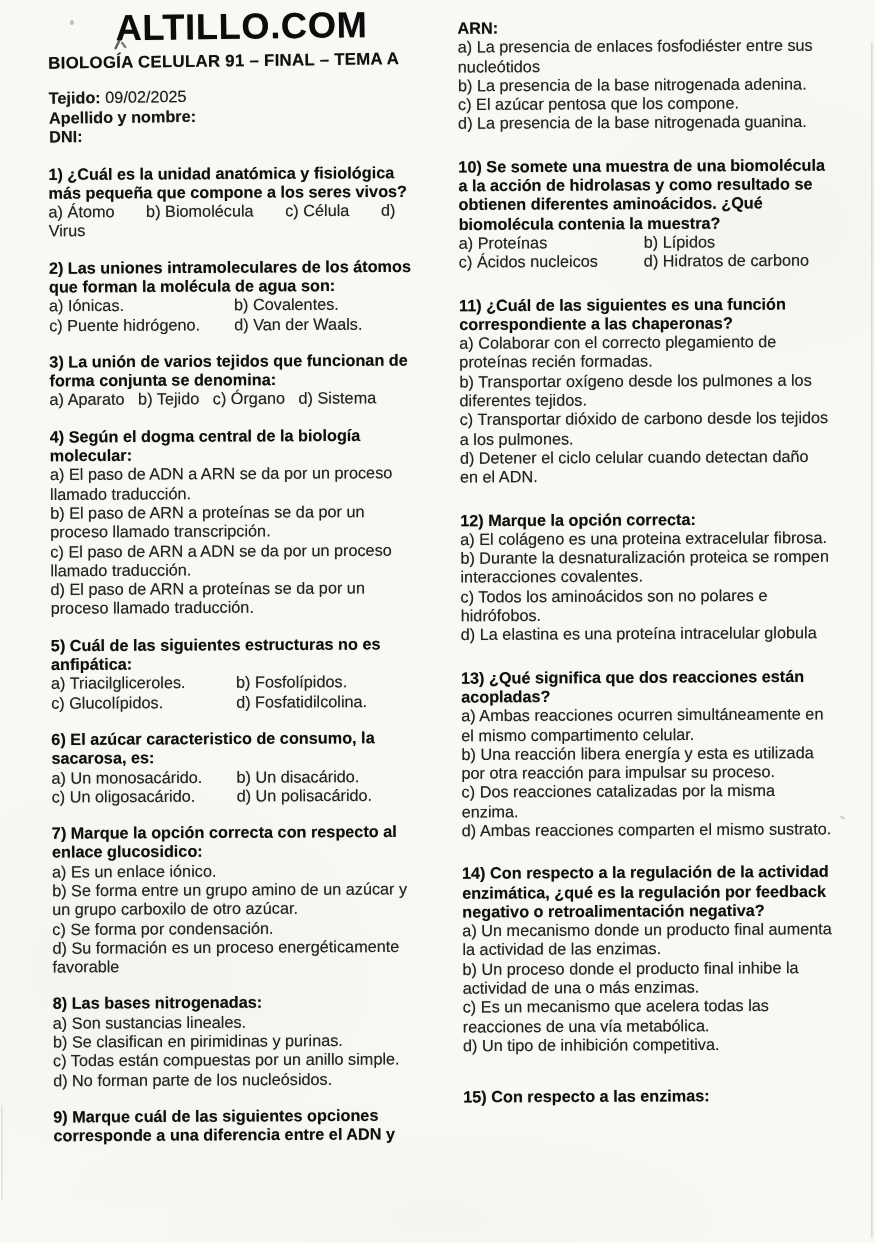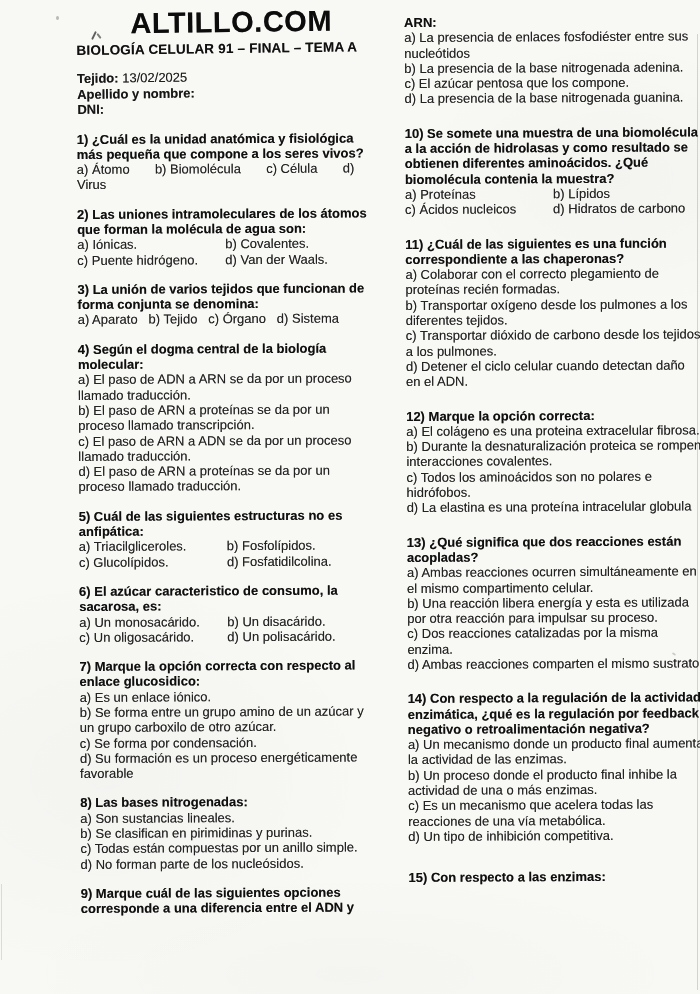--- a/index.html
+++ b/index.html
@@ -17,21 +17,20 @@
       radial-gradient(ellipse 420px 320px at 15% 78%, rgba(0,0,0,0.02), transparent 65%),
       radial-gradient(ellipse 500px 150px at 50% 98%, rgba(0,0,0,0.015), transparent 70%),
       #f8f8f5;
     text-shadow:0 0 0.6px rgba(45,45,45,0.55);
   }
   .cols{
     display:flex;
     padding:8px 0 0 38px;
     gap:32px;
     align-items:flex-start;
-    justify-content:flex-end;
   }
   .col{width:296px;transform:rotate(-0.3deg);transform-origin:0 0;}
   .masthead{transform:rotate(-0.45deg);transform-origin:0 0;margin-bottom:4px;}
   .site-title{
     font-size:29px;font-weight:800;letter-spacing:0.5px;
     text-align:center;margin:0 0 2px 14px;color:#0c0c0c;
     white-space:nowrap;
   }
   .exam-title{font-size:13.5px;font-weight:700;color:#101010;letter-spacing:0.2px;}
   .meta{margin-top:13px;font-size:13px;line-height:15.5px;}
@@ -55,21 +54,21 @@
 <body>
 
 <div class="sheet">
   <div class="cols">
 
     <div class="col">
       <div class="masthead">
         <div class="site-title">ALTILLO.COM</div>
         <div class="exam-title">BIOLOGÍA CELULAR 91 – FINAL – TEMA A</div>
         <div class="meta">
-          <div class="meta-line"><span class="lbl">Tejido:</span> <span>13/02/2025</span></div>
+          <div class="meta-line"><span class="lbl">Tejido:</span> <span>09/02/2025</span></div>
           <div class="meta-line"><span class="lbl">Apellido y nombre:</span></div>
           <div class="meta-line"><span class="lbl">DNI:</span></div>
         </div>
       </div>
       <div class="questions" id="col-left">
           <div class="question">
             <div class="prompt">1) ¿Cuál es la unidad anatómica y fisiológica más pequeña que compone a los seres vivos?</div>
             <div class="opts-inline">a) Átomo&nbsp;&nbsp;&nbsp;&nbsp;&nbsp;&nbsp;&nbsp;b) Biomolécula&nbsp;&nbsp;&nbsp;&nbsp;&nbsp;&nbsp;&nbsp;c) Célula&nbsp;&nbsp;&nbsp;&nbsp;&nbsp;&nbsp;&nbsp;d) Virus</div>
           </div>
           <div class="question">

